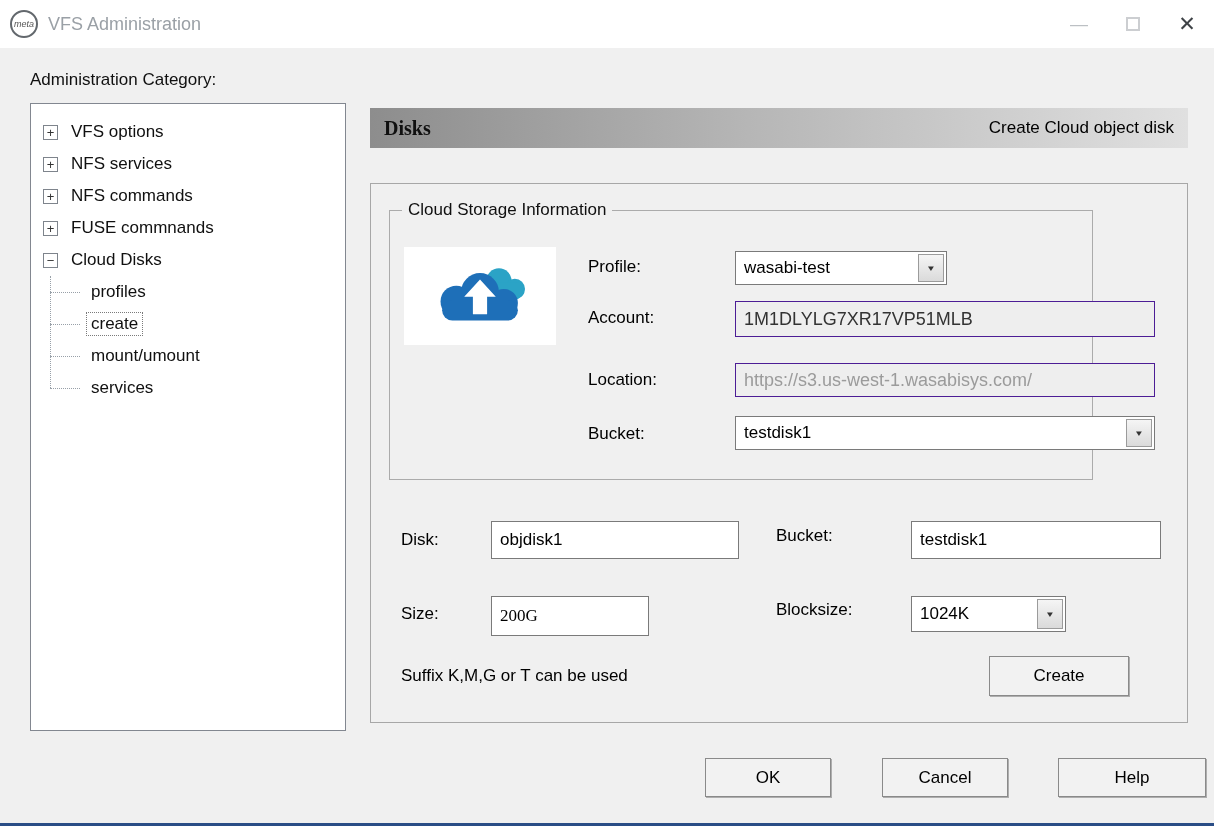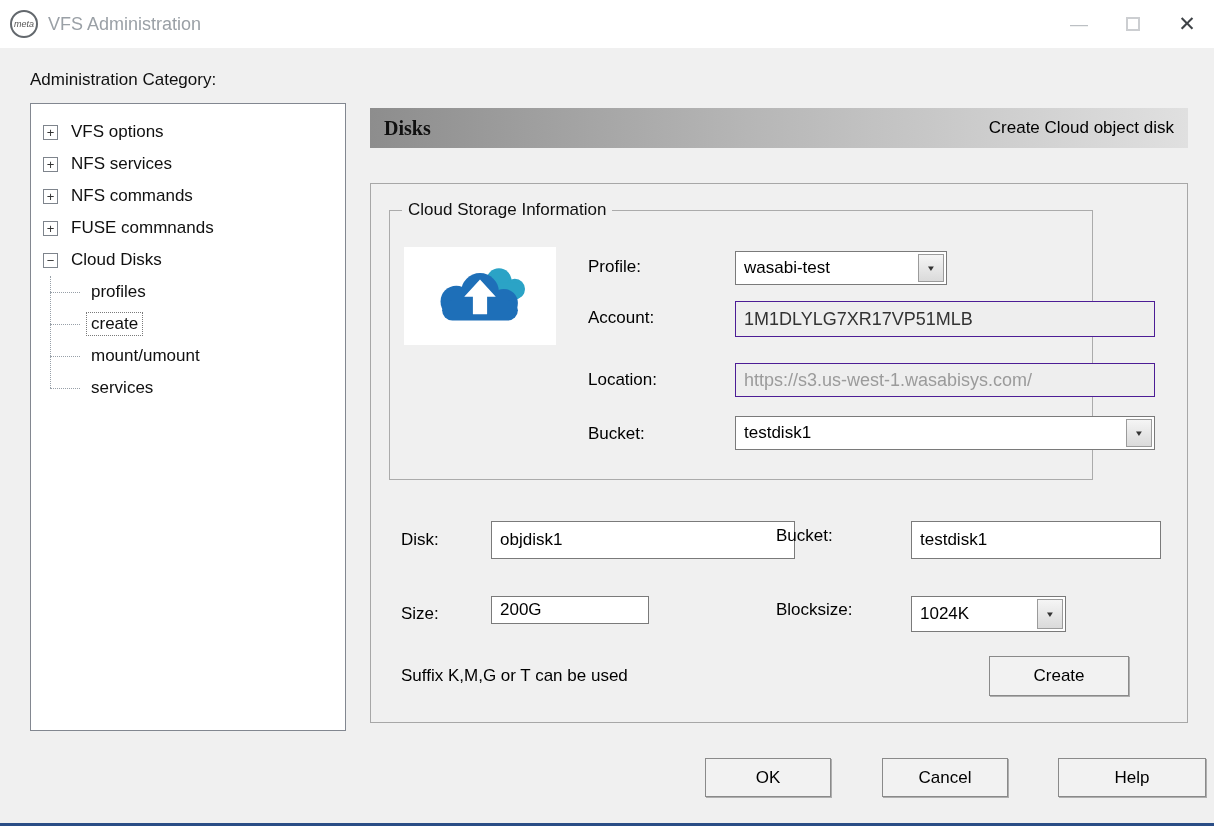--- a/index.html
+++ b/index.html
@@ -187,27 +187,27 @@
       <span class="lbl" style="left:198px; top:213px;">Bucket:</span>
       <div class="combo pos" style="left:345px; top:205px; width:420px; height:34px;">
         <span class="combo-text">testdisk1</span>
         <span class="combo-btn">
           <span class="arrow-glyph">▼</span>
         </span>
       </div>
     </div>
 
     <span class="lbl" style="left:30px; top:346px;">Disk:</span>
-    <input class="text-input pos" style="left: 120px; top: 337px; width: 304px; height: 38px;" value="objdisk1">
+    <input class="text-input pos" style="left: 120px; top: 337px; width: 248px; height: 38px;" value="objdisk1">
 
     <span class="lbl" style="left:405px; top:342px;">Bucket:</span>
     <input class="text-input pos" style="left: 540px; top: 337px; width: 250px; height: 38px;" value="testdisk1">
 
     <span class="lbl" style="left:30px; top:420px;">Size:</span>
-    <input class="text-input pos" style="left: 120px; top: 412px; width: 158px; height: 28px;" value="200G">
+    <input class="text-input pos" style="left: 120px; top: 412px; width: 158px; height: 40px; font-family: Liberation Serif, serif;" value="200G">
 
     <span class="lbl" style="left:405px; top:416px;">Blocksize:</span>
     <div class="combo pos" style="left:540px; top:412px; width:155px; height:36px;">
       <span class="combo-text">1024K</span>
       <span class="combo-btn">
         <span class="arrow-glyph">▼</span>
       </span>
     </div>
 
     <span class="lbl" style="left:30px; top:482px;">Suffix K,M,G or T can be used</span>

